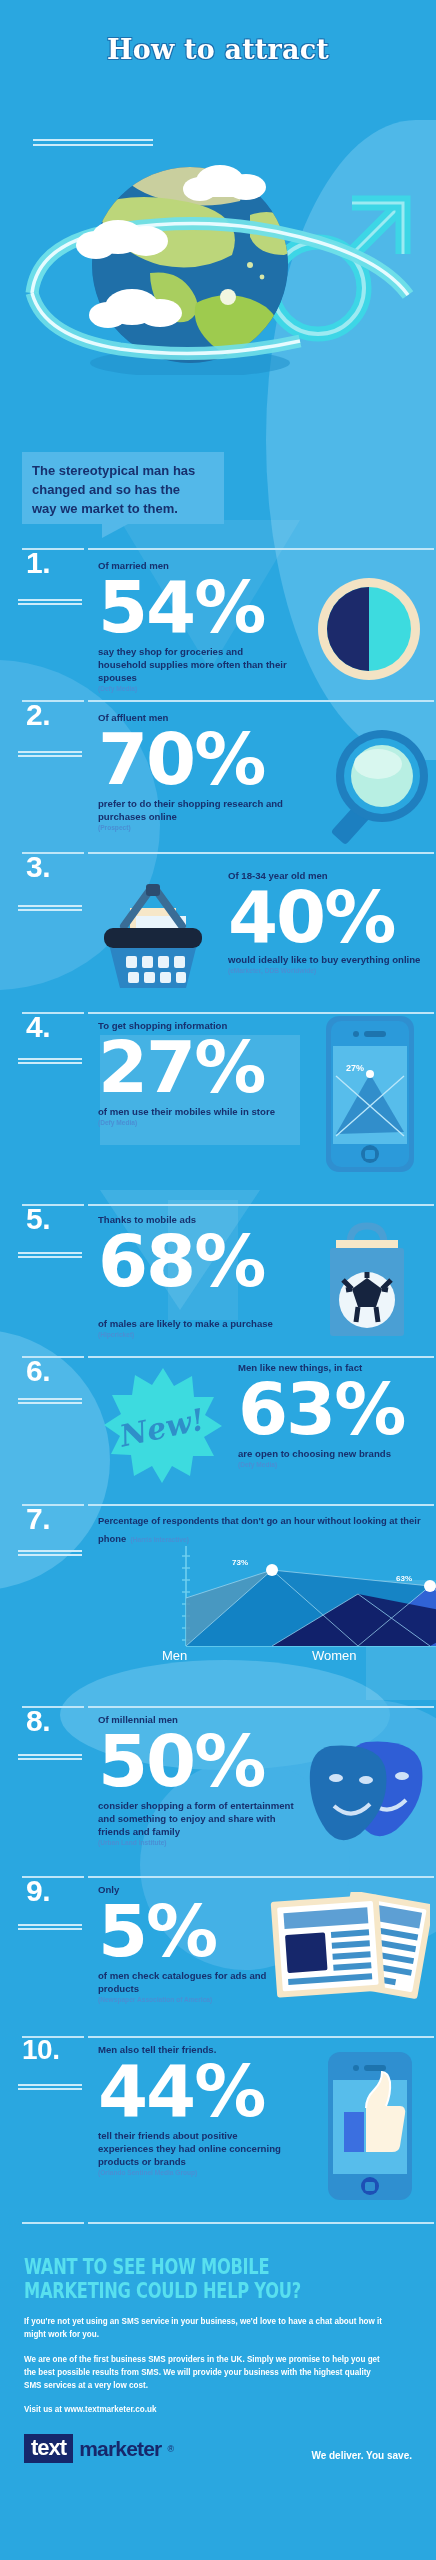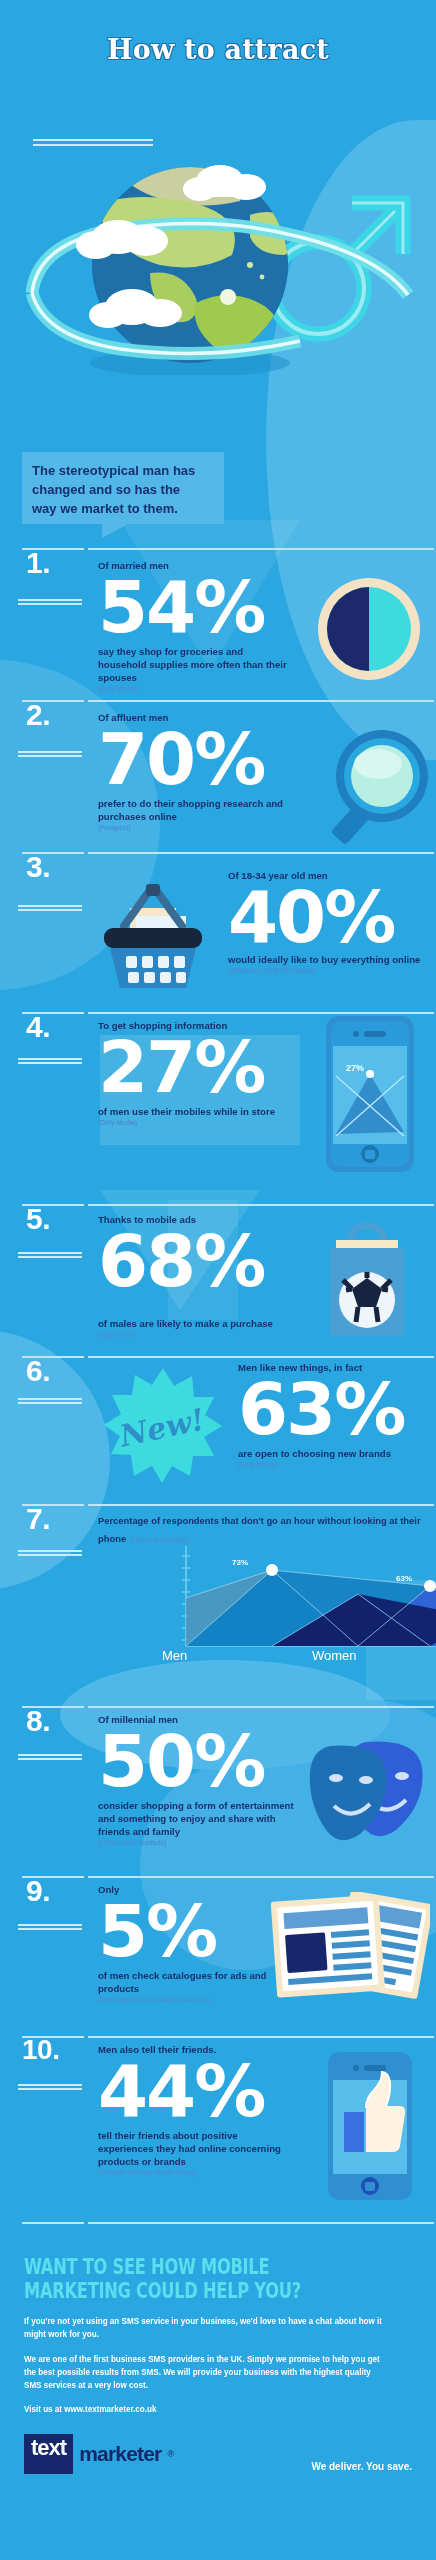--- a/index.html
+++ b/index.html
@@ -105,21 +105,21 @@
     font-weight: bold; font-size: 21px; line-height: 1.12; color: #58e0ef;
     letter-spacing: -0.3px; transform: scaleX(.86); transform-origin: left center;
   }
   .cta p {
     margin-top: 12px; font-size: 8.6px; line-height: 1.5; color: #ffffff; font-weight: bold;
     transform: scaleX(.94); transform-origin: left center;
   }
   .logo-bar { position: relative; margin: 18px 0 0 24px; display: flex; align-items: center; gap: 6px; }
   .logo-mark {
     background: #16276b; color: #ffffff; font-weight: bold; font-size: 22px;
-    padding: 3px 7px 15px 7px; letter-spacing: -1px; line-height: 1;
+    padding: 3px 7px 4px 7px; letter-spacing: -1px; line-height: 1;
   }
   .logo-word { color: #16276b; font-weight: bold; font-size: 21px; letter-spacing: -0.8px; }
   .logo-sup { color: #16276b; font-size: 9px; vertical-align: super; }
   .logo-tag { margin-left: 4px; color: #ffffff; font-weight: bold; font-size: 10px; }
   .logo-right { position: absolute; right: 24px; bottom: 2px; }
 </style>
 </head>
 <body>
 
 <div id="page">

